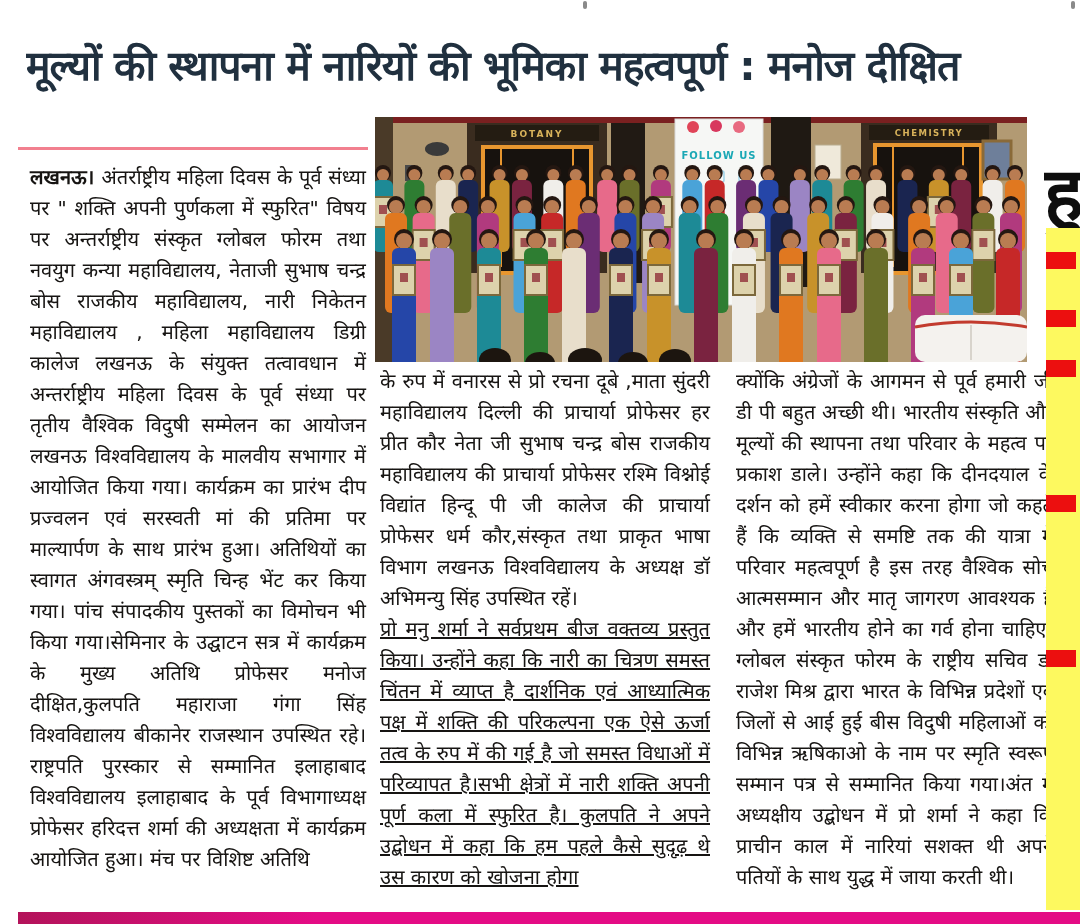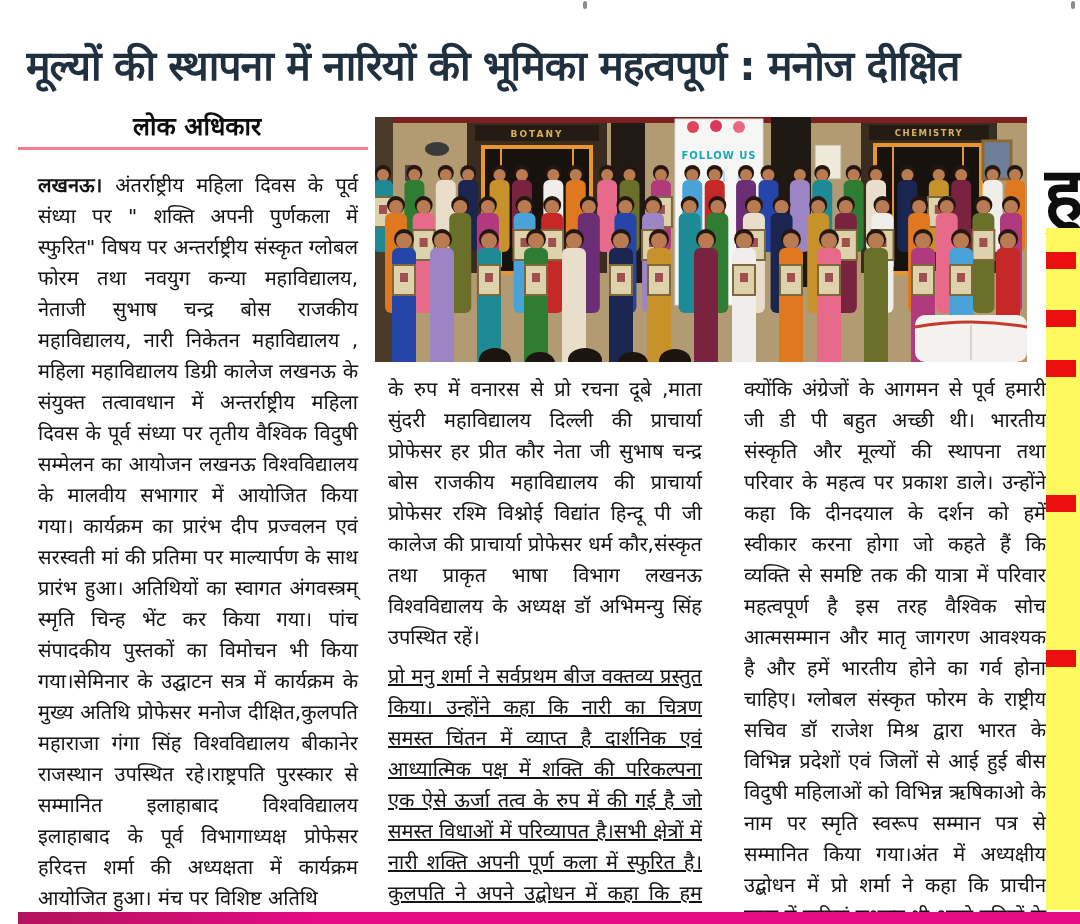--- a/index.html
+++ b/index.html
@@ -16,21 +16,21 @@
   .masthead{
     position:absolute;left:133px;top:108px;font-size:25px;font-weight:bold;color:#0c0c0c;
   }
   .masthead-rule{position:absolute;left:18px;top:147px;width:350px;height:3px;}
   .photo{
     position:absolute;left:375px;top:117px;width:652px;height:245px;overflow:hidden;
     background:#a16207;
   }
   .photo svg{display:block;}
   .col{position:absolute;}
-  .col p{margin:8px;font-size:20px;line-height:31px;text-align:justify;}
+  .col p{margin:0;font-size:20px;line-height:31px;text-align:justify;}
   .col p + p{margin-top:0;text-decoration:underline;}
   #col-0{left:30px;top:162px;width:336px;}
   #col-1{left:380px;top:366px;width:330px;}
   #col-2{left:736px;top:366px;width:318px;}
   .side-strip{position:absolute;left:1046px;top:228px;width:34px;height:682px;}
   .side-bullet{position:absolute;left:0;width:30px;height:17px;}
   .edge-glyph{
     position:absolute;left:1044px;top:146px;width:36px;height:100px;overflow:hidden;
     font-size:74px;font-weight:bold;color:#0e0e0e;line-height:96px;
   }
@@ -39,21 +39,20 @@
 </head>
 <body>
 
 <div class="page">
 
   <div class="top-artifact" style="left:583px;top:1px;"></div>
   <div class="top-artifact" style="left:1071px;top:1px;"></div>
 
   <div class="headline" style="color: rgb(32, 48, 63);">मूल्यों की स्थापना में नारियों की भूमिका महत्वपूर्ण : मनोज दीक्षित</div>
 
-  <div class="masthead">लोक अधिकार</div>
   <div class="masthead-rule" id="masthead-rule" style="background: rgb(242, 128, 143);"></div>
 
   <div class="photo">
     <svg width="652" height="245" viewBox="0 0 652 245" xmlns="http://www.w3.org/2000/svg">
 
       <rect x="0" y="0" width="652" height="245" fill="#b29a73"></rect>
       <rect x="0" y="0" width="652" height="6" fill="#7a2020"></rect>
       <rect x="0" y="0" width="18" height="245" fill="#4a3a28"></rect>
 
       <ellipse cx="62" cy="32" rx="12" ry="7" fill="#3a3a3a"></ellipse>

